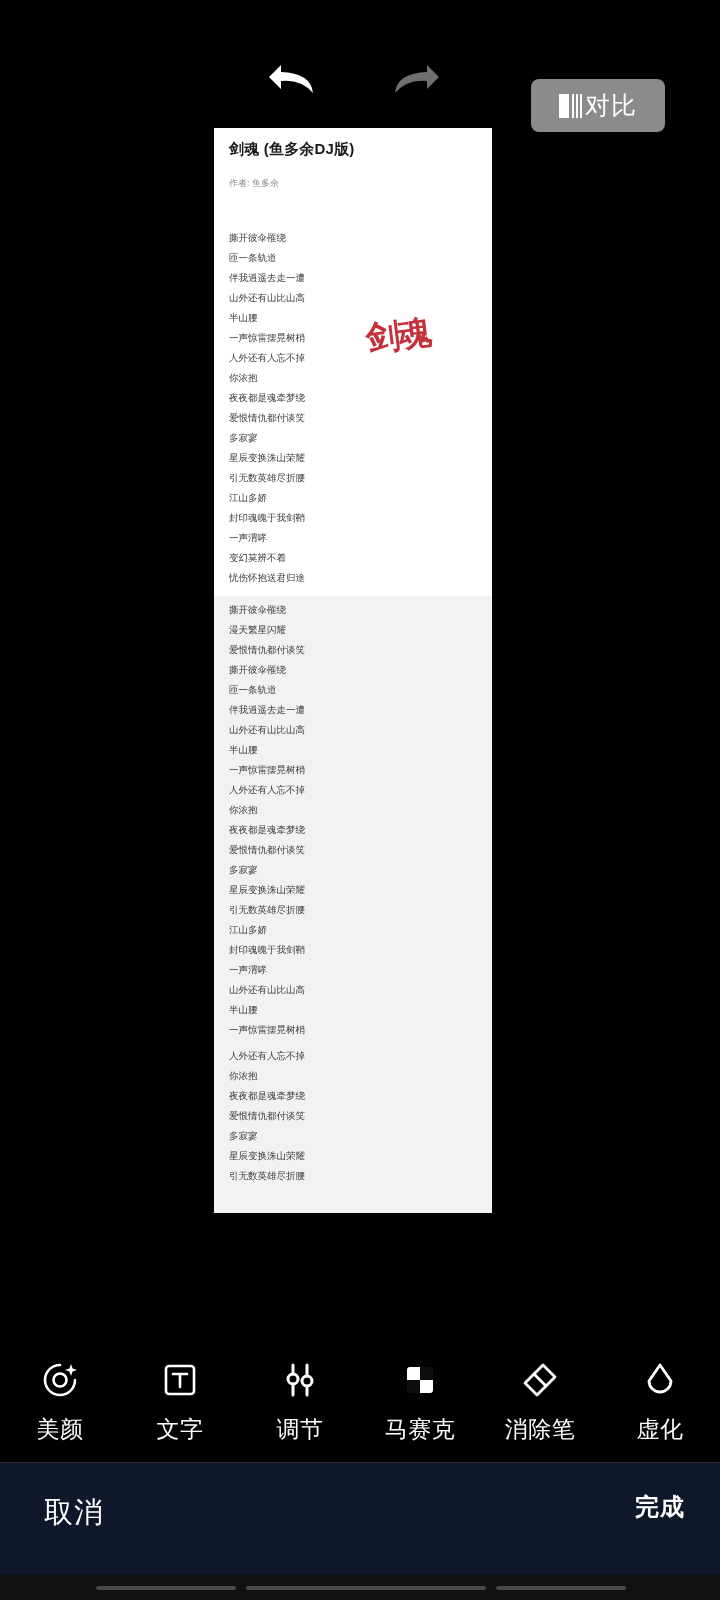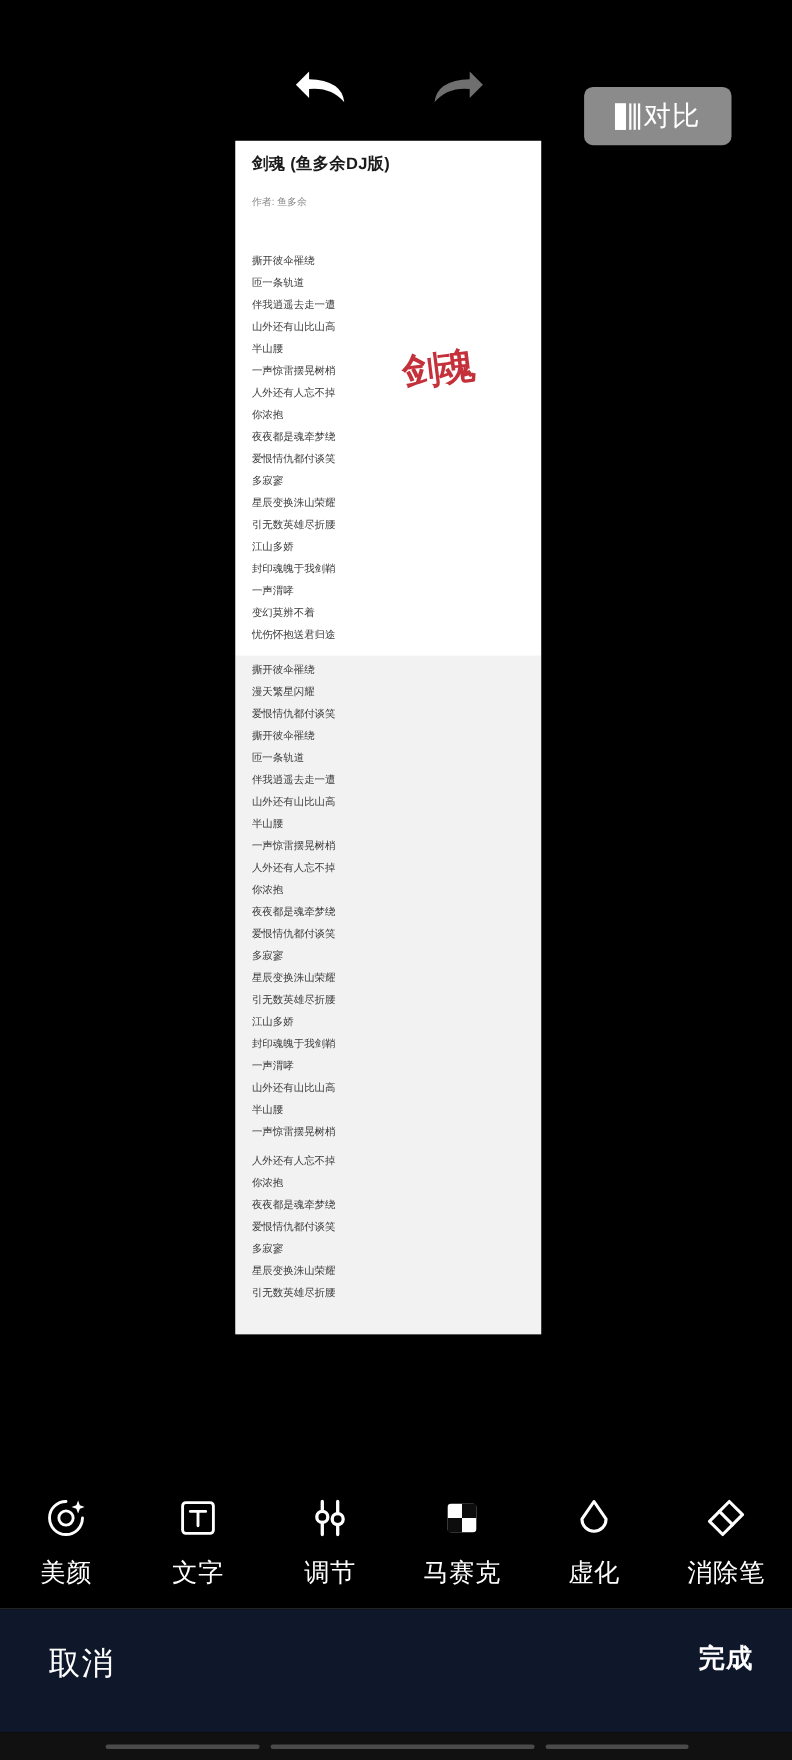--- a/index.html
+++ b/index.html
@@ -354,34 +354,34 @@
         <rect x="20" y="7" width="13" height="13" fill="#0d0d0d"></rect>
         <rect x="7" y="20" width="13" height="13" fill="#0d0d0d"></rect>
       </svg>
     </span>
     <span class="tlabel">马赛克</span>
   </div>
 
   <div class="tool">
     <span class="ticon">
       <svg width="40" height="40" viewBox="0 0 40 40">
-        <path d="M20 5 L31 21 A11 11 0 1 1 9 21 Z" fill="none" stroke="#fff" stroke-width="2.8" stroke-linejoin="round"></path>
-      </svg>
-    </span>
-    <span class="tlabel">虚化</span>
-  </div>
-
-  <div class="tool">
-    <span class="ticon">
-      <svg width="40" height="40" viewBox="0 0 40 40">
         <path d="M23 5 L35 17 L17 35 L5 23 Z" fill="none" stroke="#fff" stroke-width="2.8" stroke-linejoin="round"></path>
         <path d="M14 14 L26 26" stroke="#fff" stroke-width="2.8" stroke-linecap="round"></path>
       </svg>
     </span>
     <span class="tlabel">消除笔</span>
+  </div>
+
+  <div class="tool">
+    <span class="ticon">
+      <svg width="40" height="40" viewBox="0 0 40 40">
+        <path d="M20 5 L31 21 A11 11 0 1 1 9 21 Z" fill="none" stroke="#fff" stroke-width="2.8" stroke-linejoin="round"></path>
+      </svg>
+    </span>
+    <span class="tlabel">虚化</span>
   </div>
 </div>
 
 <div class="divider"></div>
 
 <div class="actionbar">
   <div class="cancel-btn">取消</div>
   <div class="done-btn">完成</div>
 </div>
 

